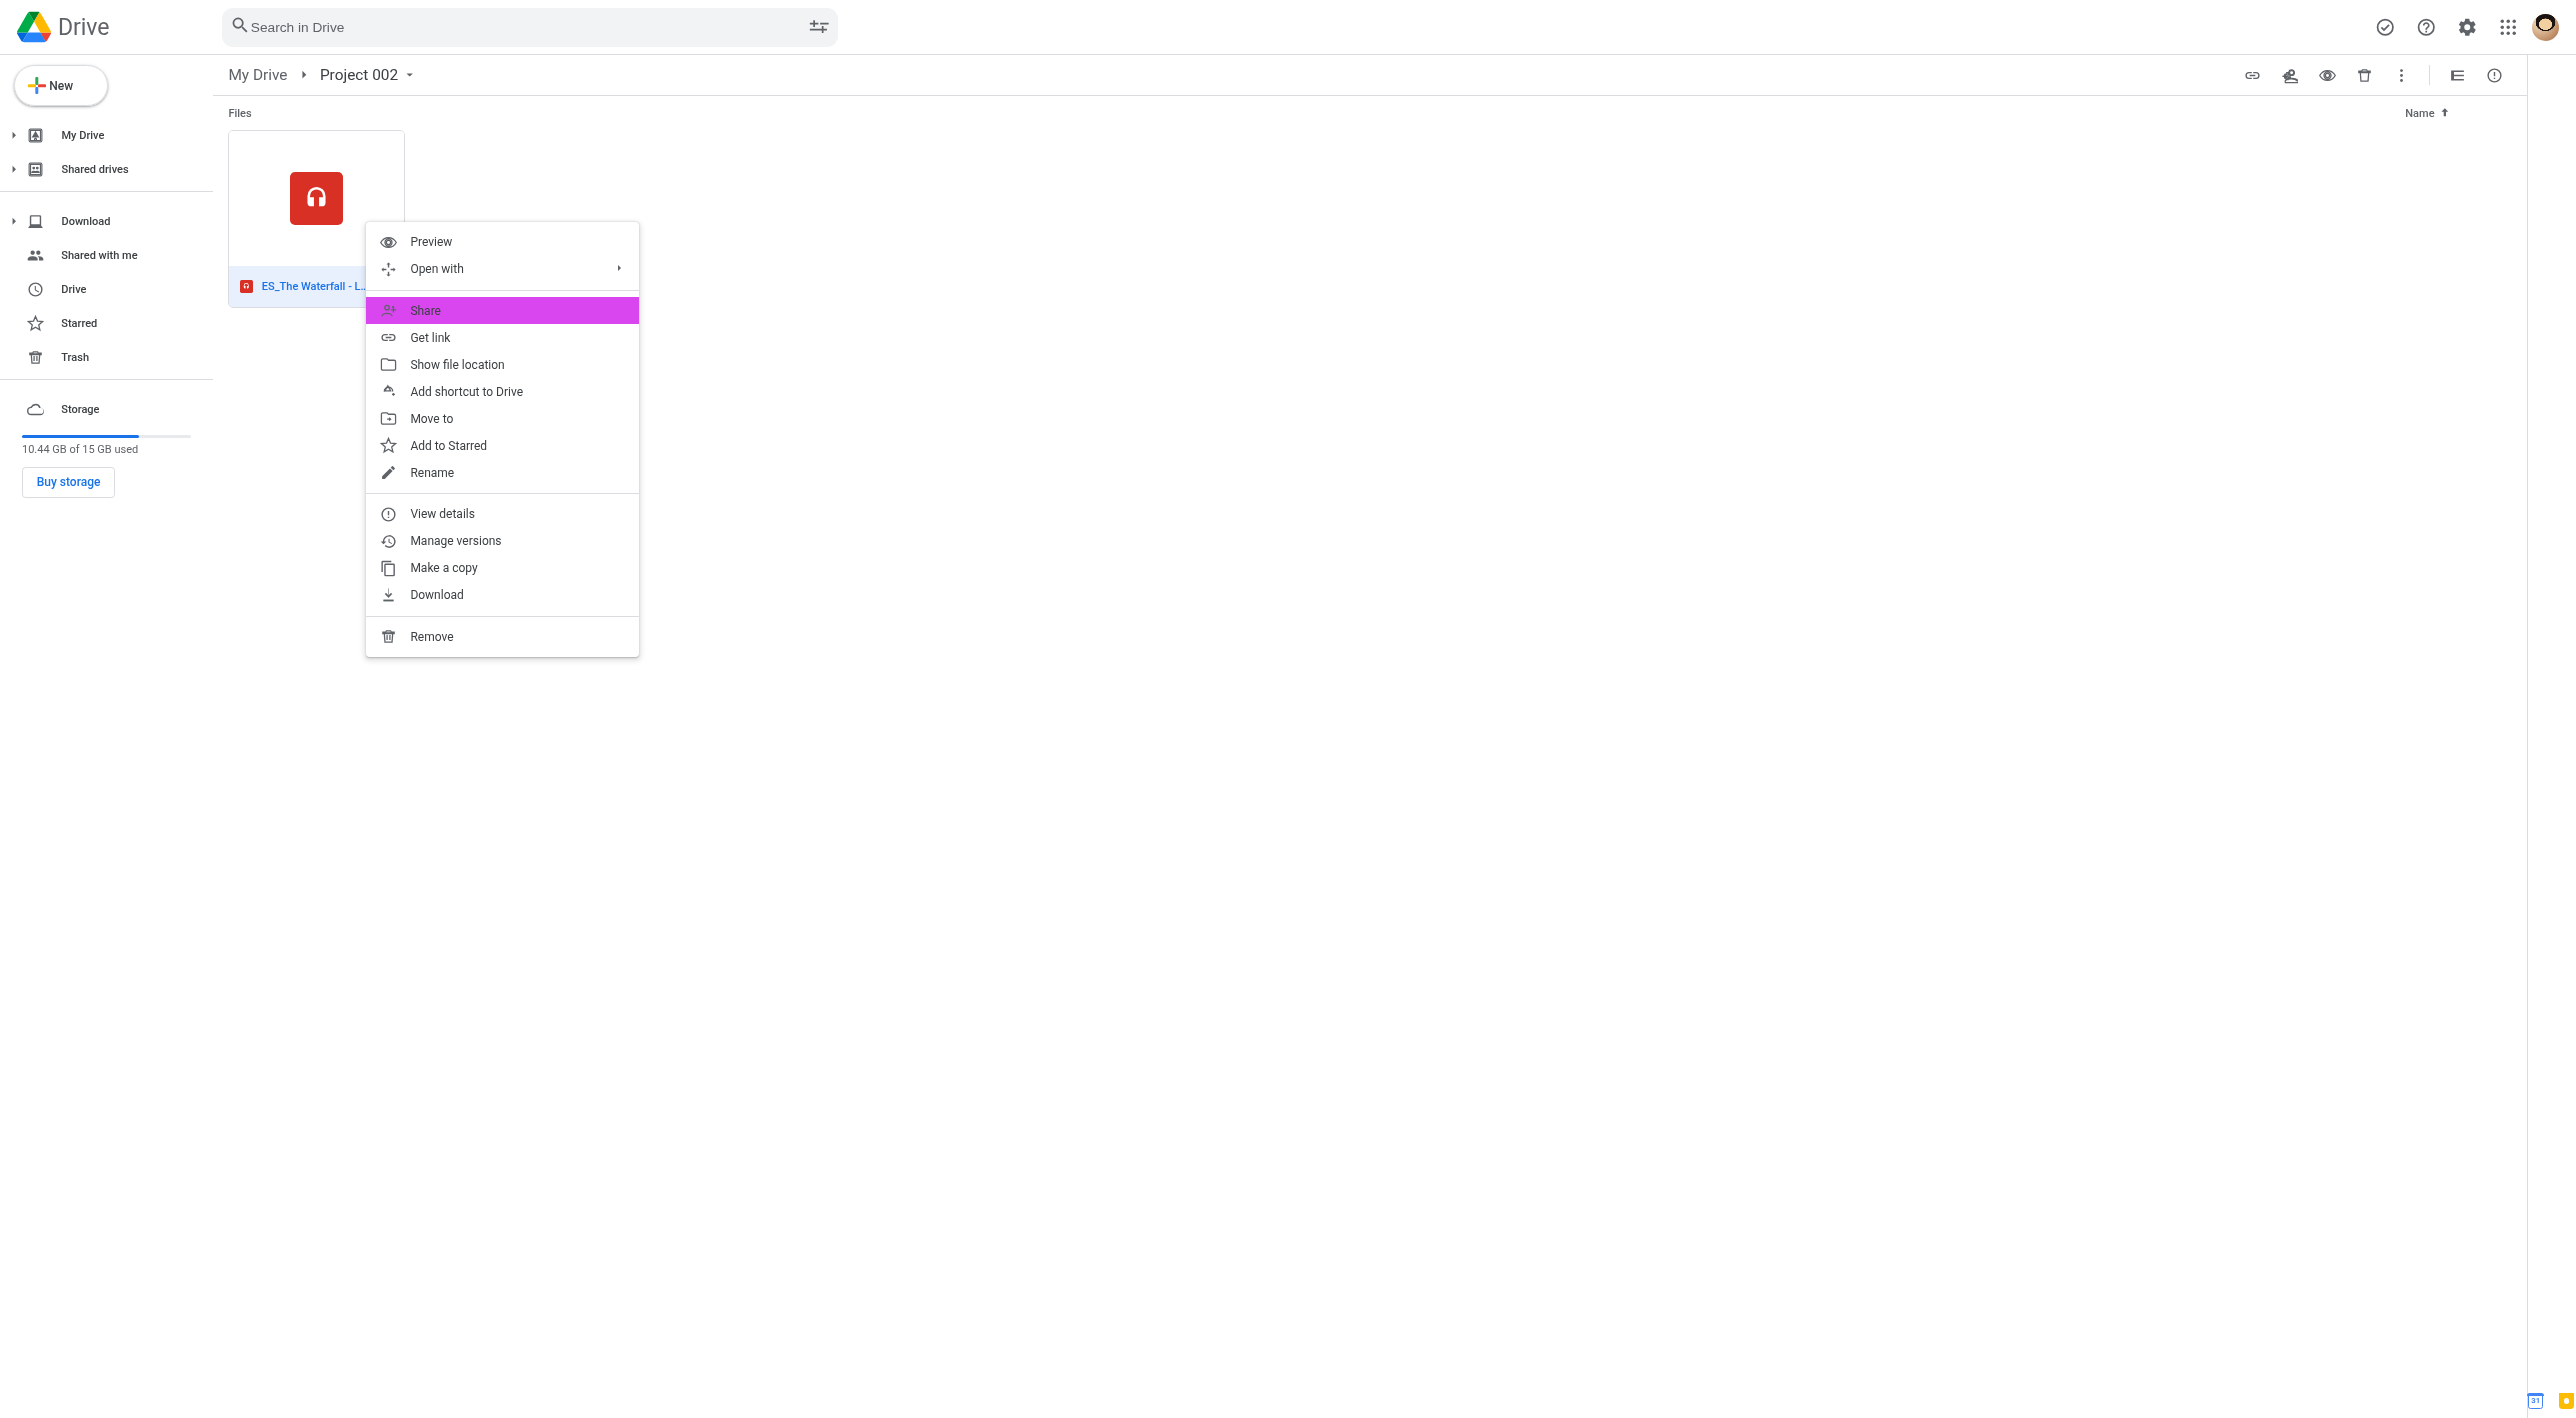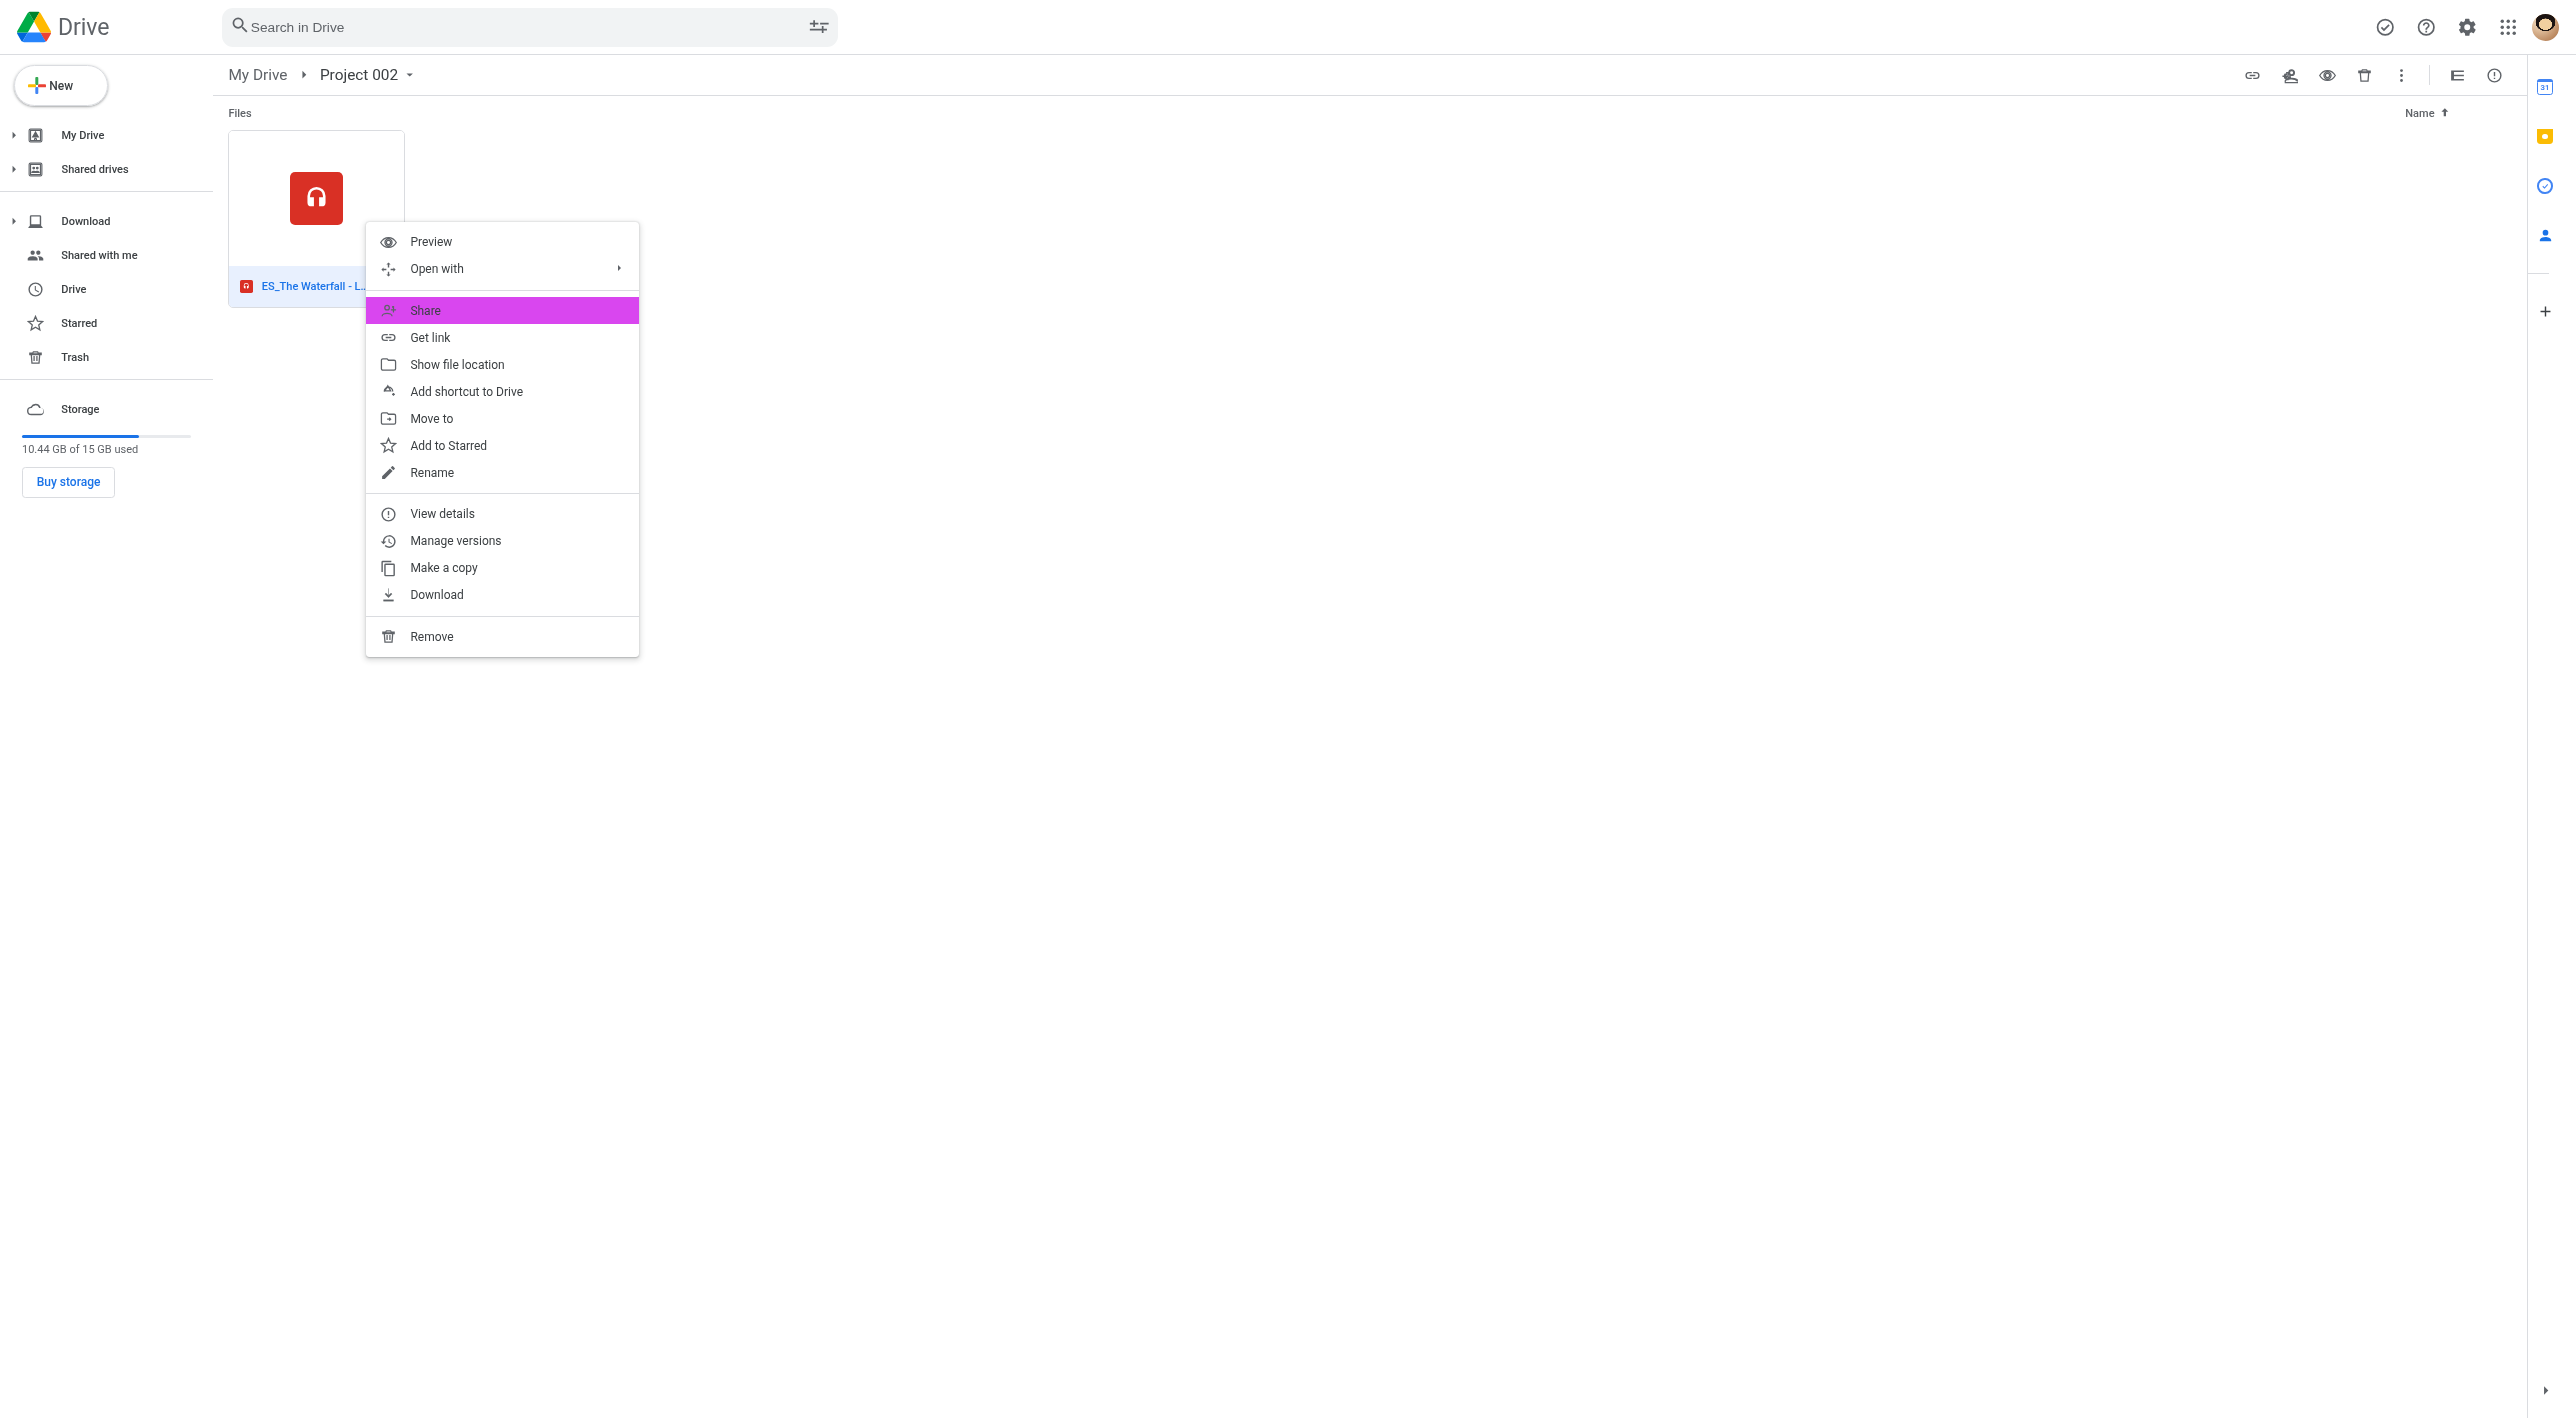--- a/index.html
+++ b/index.html
@@ -78,21 +78,21 @@
   .ctx-menu{position:absolute;left:153px;top:92px;width:273px;background:#fff;border-radius:3.4px;box-shadow:0 1.7px 5.1px 1.7px rgba(60,64,67,.15),0 0.9px 1.7px rgba(60,64,67,.3);padding:6.8px 0;z-index:50;}
   .ctx-item{display:flex;align-items:center;height:27px;padding:0 13.7px;cursor:pointer;font-size:12px;color:#3c4043;}
   .ctx-item:hover,.ctx-item.highlight{background:#d946ef;}
   .ctx-item .cicon{width:17px;height:17px;margin-right:13.7px;display:flex;align-items:center;justify-content:center;}
   .ctx-item .cicon svg{width:17px;height:17px;fill:var(--grey);}
   .ctx-item .arrow-r{margin-left:auto;}
   .ctx-item .arrow-r svg{width:12px;height:12px;fill:var(--grey);}
   .ctx-divider{height:0.9px;background:var(--divider);margin:6.8px 0;}
 
   
-  .sidepanel{width:48px;display:flex;flex-direction:column;align-items:flex-start;padding-top:15.4px;gap:15.4px;}
+  .sidepanel{width:48px;display:flex;flex-direction:row;align-items:flex-end;padding-top:15.4px;gap:15.4px;}
   .sidepanel .sp-item{width:34px;height:34px;display:flex;align-items:center;justify-content:center;cursor:pointer;border-radius:50%;}
   .sp-divider{width:20.5px;height:0.9px;background:var(--divider);margin:5.1px 0;}
   .sidepanel svg{width:17px;height:17px;}
   .sp-collapse{margin-top:auto;margin-bottom:10.2px;}
 
   .keep-icon{width:15.4px;height:15.4px;background:#fbbc04;border-radius:0 0 3.4px 3.4px;position:relative;display:flex;align-items:center;justify-content:center;}
   .keep-icon::before{content:"";width:5.1px;height:5.1px;background:#fff;border-radius:50%;}
   .cal-icon{width:15.4px;height:15.4px;background:#fff;border:1.7px solid #4285f4;border-radius:2.6px;font-size:7.7px;color:#4285f4;display:flex;align-items:center;justify-content:center;font-weight:bold;line-height:1;position:relative;}
   .cal-icon::before{content:"";position:absolute;top:-1.7px;left:-1.7px;right:-1.7px;height:3.4px;background:#4285f4;border-radius:2.6px 2.6px 0 0;}
   .tasks-icon{width:15.4px;height:15.4px;border:2.1px solid #4285f4;border-radius:50%;display:flex;align-items:center;justify-content:center;}

